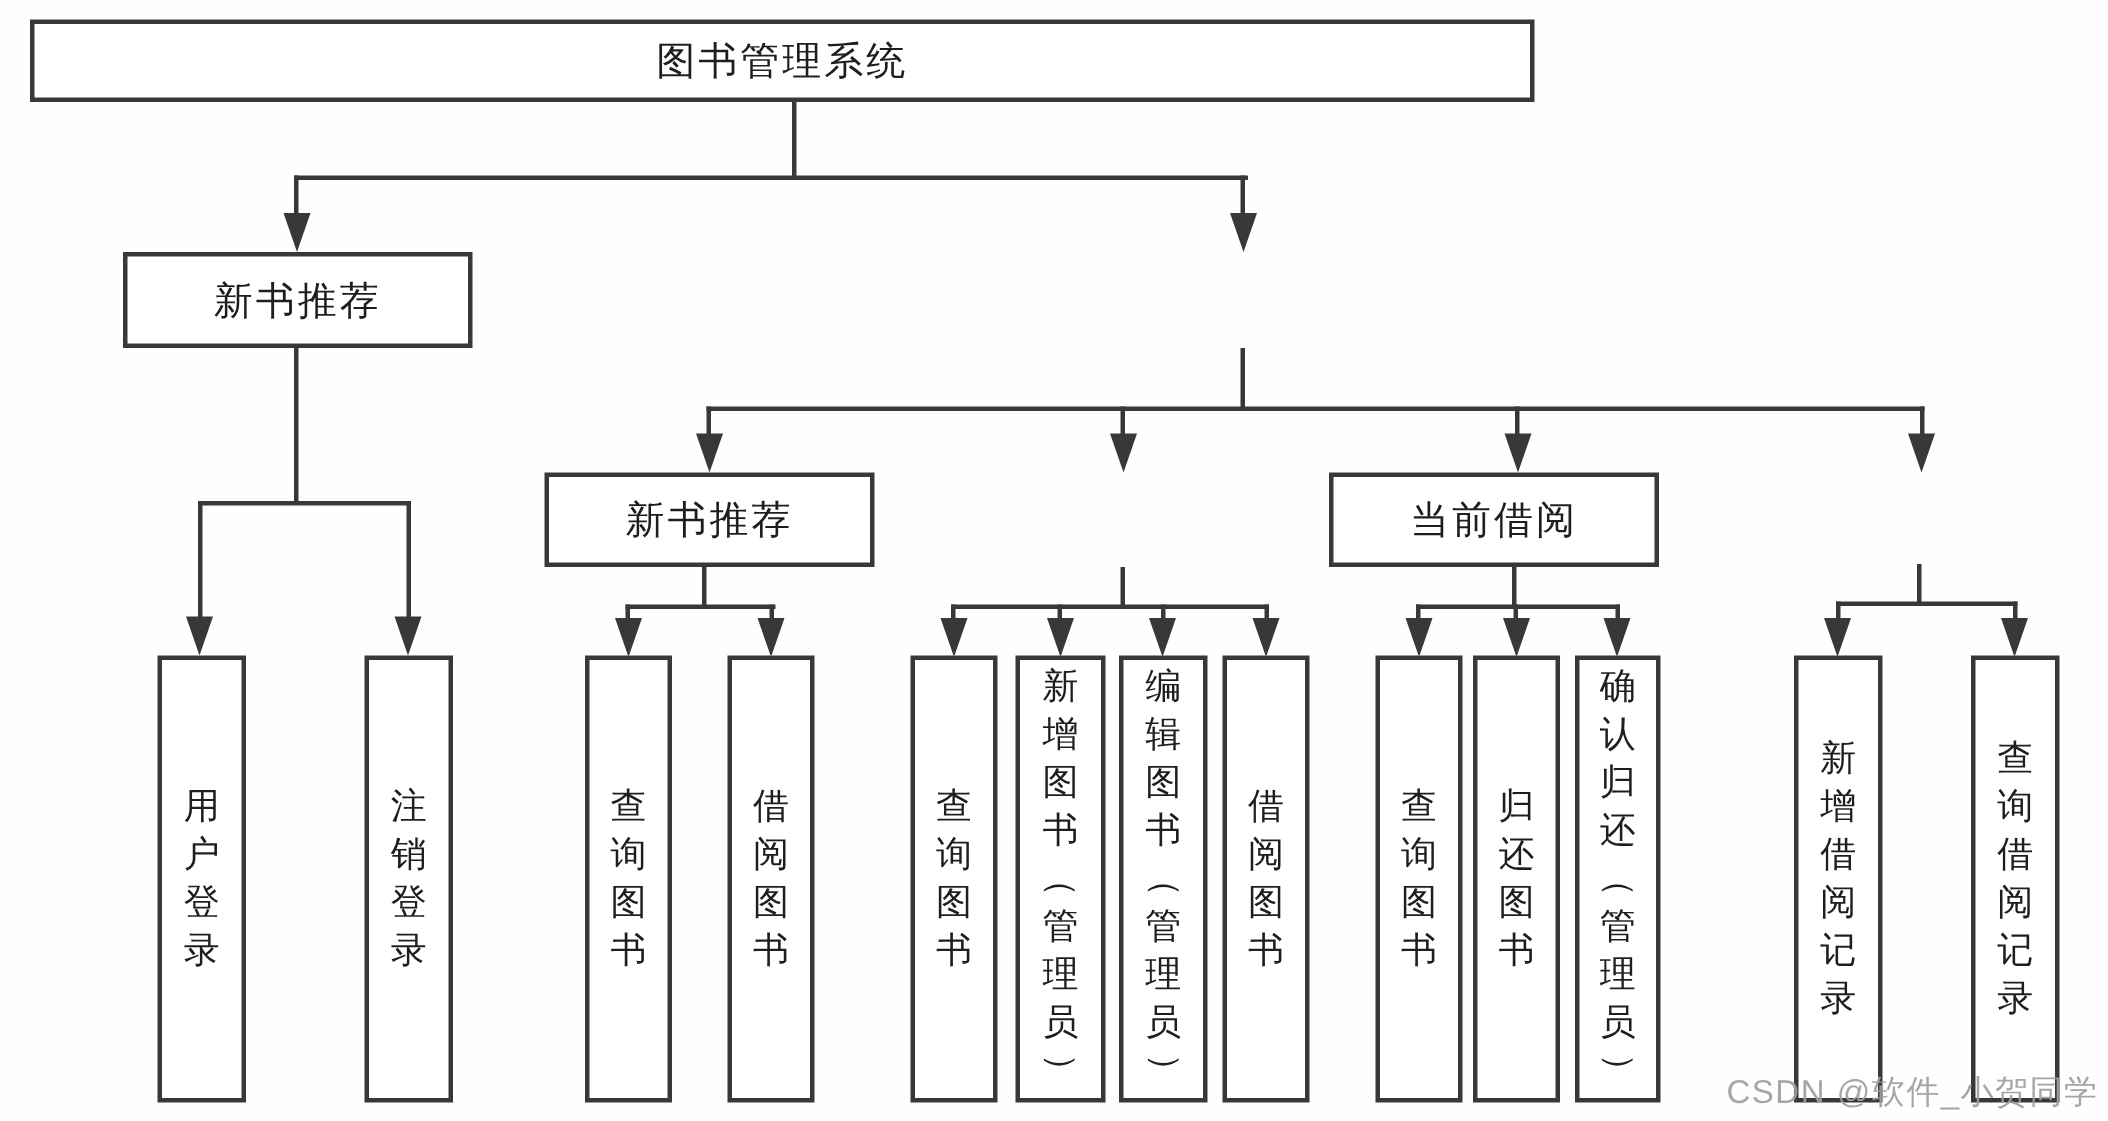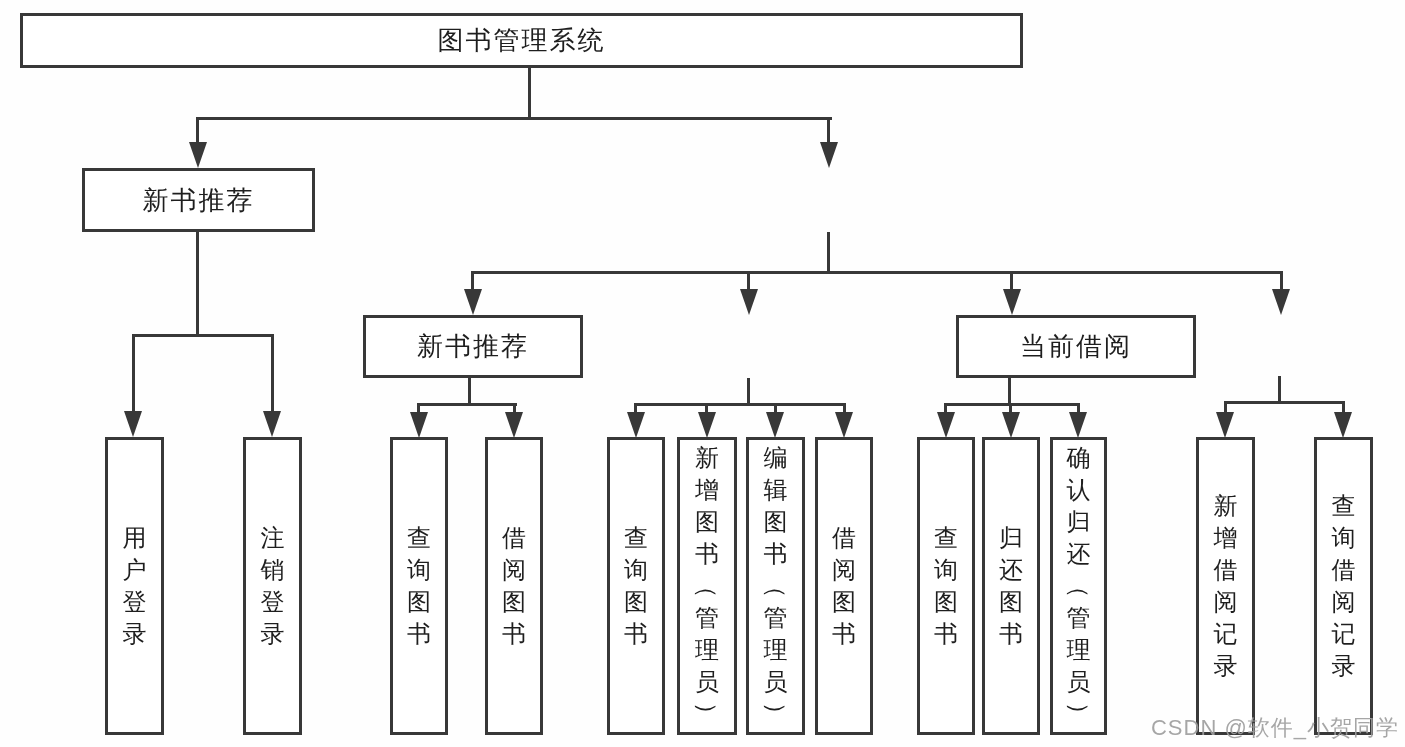--- a/index.html
+++ b/index.html
@@ -69,21 +69,21 @@
   <div class="line" style="left:747px;top:271px;width:3px;height:20px;"></div>
   <div class="tri" style="left:740px;top:289px;"></div>
   <div class="line" style="left:1010px;top:271px;width:3px;height:20px;"></div>
   <div class="tri" style="left:1003px;top:289px;"></div>
   <div class="line" style="left:1280px;top:271px;width:3px;height:20px;"></div>
   <div class="tri" style="left:1272px;top:289px;"></div>
 
   <div class="node" style="left:363px;top:315px;width:220px;height:63px;">
     <span class="hlabel">新书推荐</span>
   </div>
-  <div class="node" style="left:956px;top:315px;width:240px;height:63px;">
+  <div class="node" style="left:886px;top:315px;width:220px;height:63px;">
     <span class="hlabel">当前借阅</span>
   </div>
 
   <div class="line" style="left:468px;top:378px;width:3px;height:27px;"></div>
   <div class="line" style="left:417px;top:403px;width:100px;height:3px;"></div>
   <div class="line" style="left:417px;top:403px;width:3px;height:13px;"></div>
   <div class="tri" style="left:410px;top:412px;"></div>
   <div class="line" style="left:513px;top:403px;width:3px;height:13px;"></div>
   <div class="tri" style="left:505px;top:412px;"></div>
 

